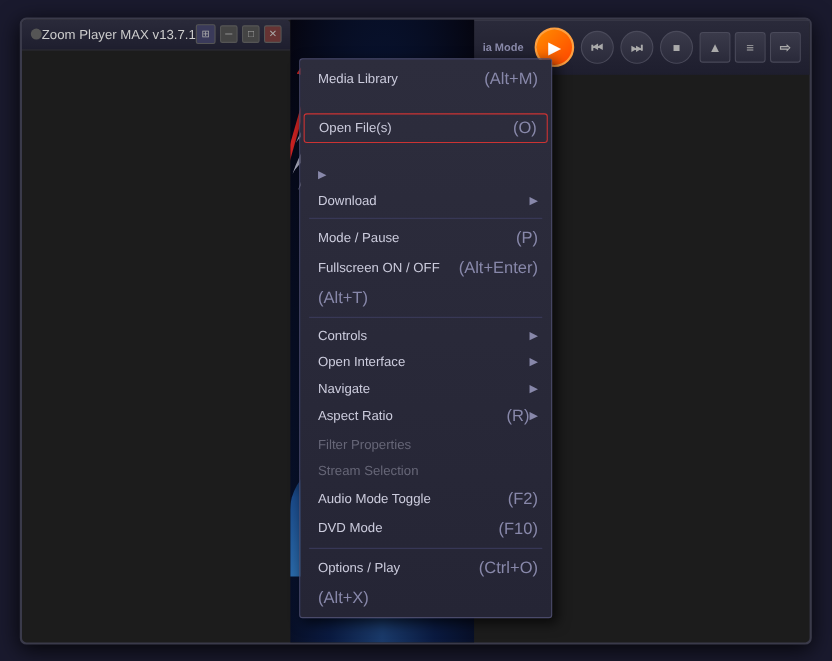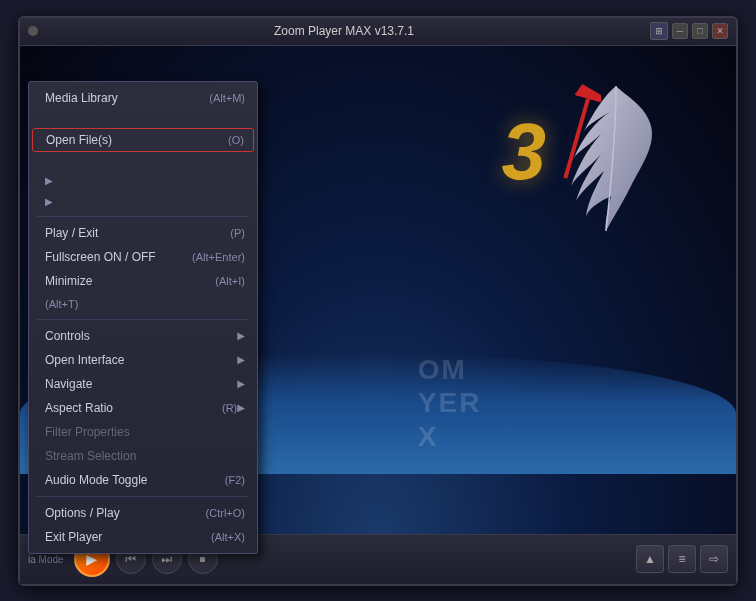--- a/index.html
+++ b/index.html
@@ -14,21 +14,21 @@
       overflow: hidden;
     }
 
     .player-window {
       width: 720px;
       height: 570px;
       background: #1c1c1c;
       border: 2px solid #3a3a4a;
       border-radius: 6px;
       display: flex;
-      flex-direction: column;
+      flex-direction: row;
       position: relative;
       box-shadow: 0 4px 20px rgba(0,0,0,0.8);
     }
 
     .title-bar {
       height: 28px;
       background: linear-gradient(180deg, #2a2a3a 0%, #1e1e2e 100%);
       display: flex;
       align-items: center;
       justify-content: space-between;
@@ -135,20 +135,21 @@
     }
 
     .bottom-bar {
       height: 50px;
       background: linear-gradient(180deg, #2a2a3a 0%, #1e1e2e 100%);
       display: flex;
       align-items: center;
       padding: 0 8px;
       gap: 6px;
       border-top: 1px solid #3a3a4a;
+      font-weight: bold;
     }
 
     .media-mode-label {
       color: #8a8aaa;
       font-size: 10px;
       margin-right: 4px;
     }
 
     .play-btn {
       width: 36px;
@@ -232,21 +233,21 @@
       padding: 4px 9px 4px 13px;
     }
 
     .menu-item.disabled {
       color: #666677;
       cursor: default;
     }
 
     .menu-item .shortcut {
       color: #8888aa;
-      font-size: 11px;
+      font-size: 15px;
     }
 
     .menu-item .arrow {
       color: #8888aa;
       font-size: 10px;
     }
 
     .menu-separator {
       height: 1px;
       background: #3a3a5a;
@@ -322,36 +323,33 @@
           <span class="shortcut">(Alt+M)</span>
         </div>
         <div class="menu-item highlighted">
           <span class="menu-item-label">Open File(s)</span>
           <span class="shortcut">(O)</span>
         </div>
         <div class="menu-item">
           <span class="arrow">▶</span>
         </div>
         <div class="menu-item">
+          <span class="menu-item-label">Download</span>
           <span class="arrow">▶</span>
         </div>
         <div class="menu-separator"></div>
         <div class="menu-item">
-          <span class="menu-item-label">Play / Exit</span>
+          <span class="menu-item-label">Mode / Pause</span>
           <span class="shortcut">(P)</span>
         </div>
         <div class="menu-item">
           <span class="menu-item-label">Fullscreen ON / OFF</span>
           <span class="shortcut">(Alt+Enter)</span>
         </div>
         <div class="menu-item">
-          <span class="menu-item-label">Minimize</span>
-          <span class="shortcut">(Alt+I)</span>
-        </div>
-        <div class="menu-item">
           <span class="shortcut">(Alt+T)</span>
         </div>
         <div class="menu-separator"></div>
         <div class="menu-item">
           <span class="menu-item-label">Controls</span>
           <span class="arrow">▶</span>
         </div>
         <div class="menu-item">
           <span class="menu-item-label">Open Interface</span>
           <span class="arrow">▶</span>
@@ -368,27 +366,30 @@
         <div class="menu-item disabled">
           <span class="menu-item-label">Filter Properties</span>
         </div>
         <div class="menu-item disabled">
           <span class="menu-item-label">Stream Selection</span>
         </div>
         <div class="menu-item">
           <span class="menu-item-label">Audio Mode Toggle</span>
           <span class="shortcut">(F2)</span>
         </div>
+        <div class="menu-item">
+          <span class="menu-item-label">DVD Mode</span>
+          <span class="shortcut">(F10)</span>
+        </div>
         <div class="menu-separator"></div>
         <div class="menu-item">
           <span class="menu-item-label">Options / Play</span>
           <span class="shortcut">(Ctrl+O)</span>
         </div>
         <div class="menu-item">
-          <span class="menu-item-label">Exit Player</span>
           <span class="shortcut">(Alt+X)</span>
         </div>
       </div>
 
   </div>
 
   <div class="bottom-bar">
     <span class="media-mode-label">ia Mode</span>
     <div class="play-btn">▶</div>
     <div class="ctrl-btn">⏮</div>

